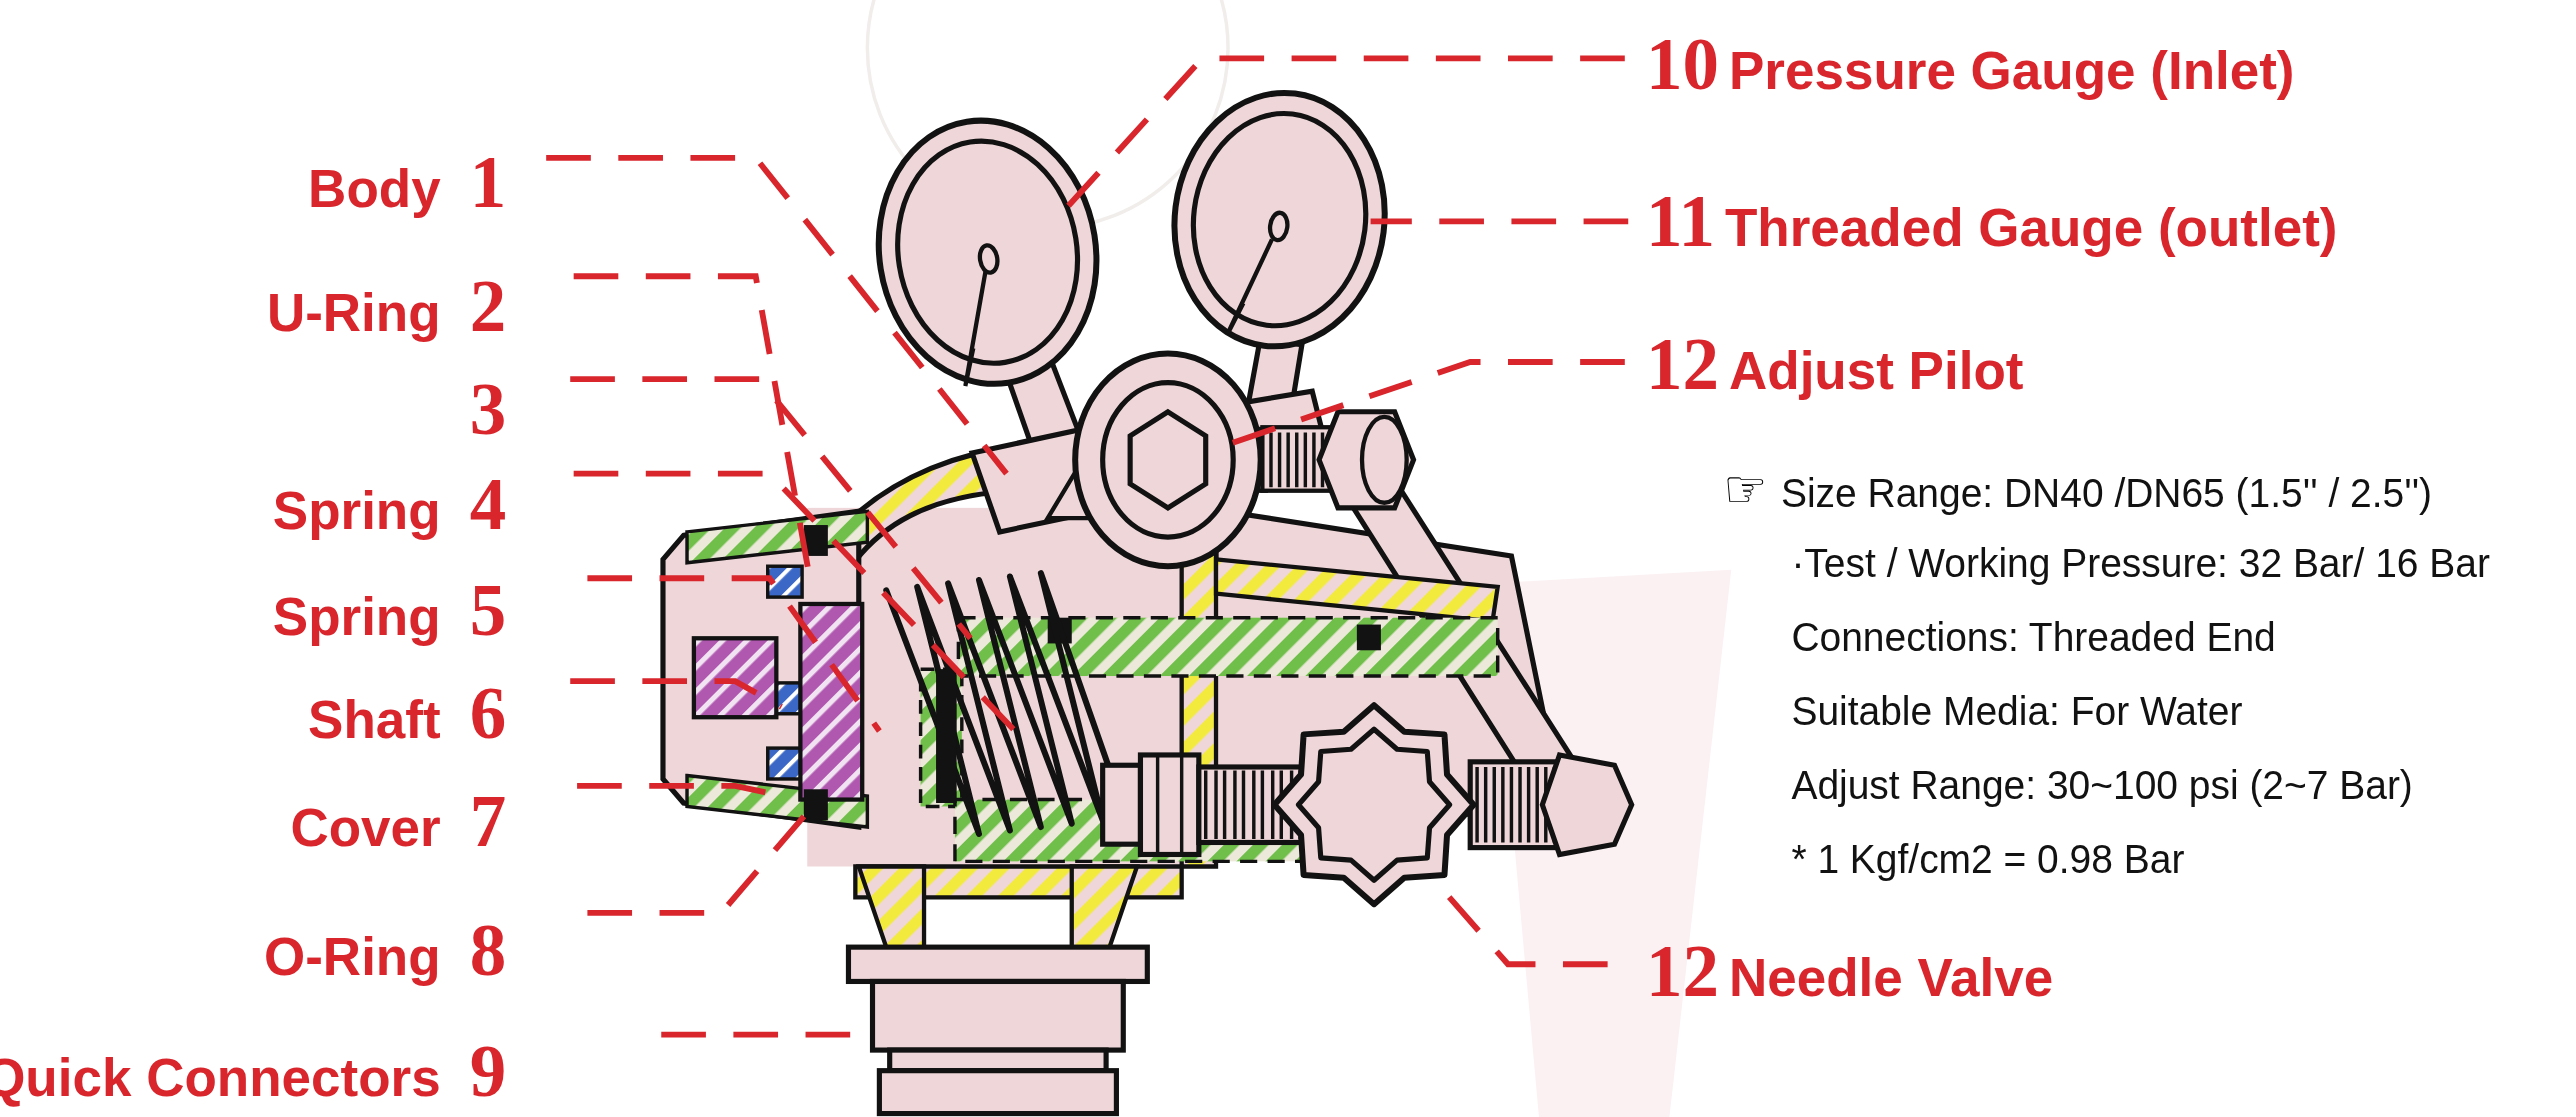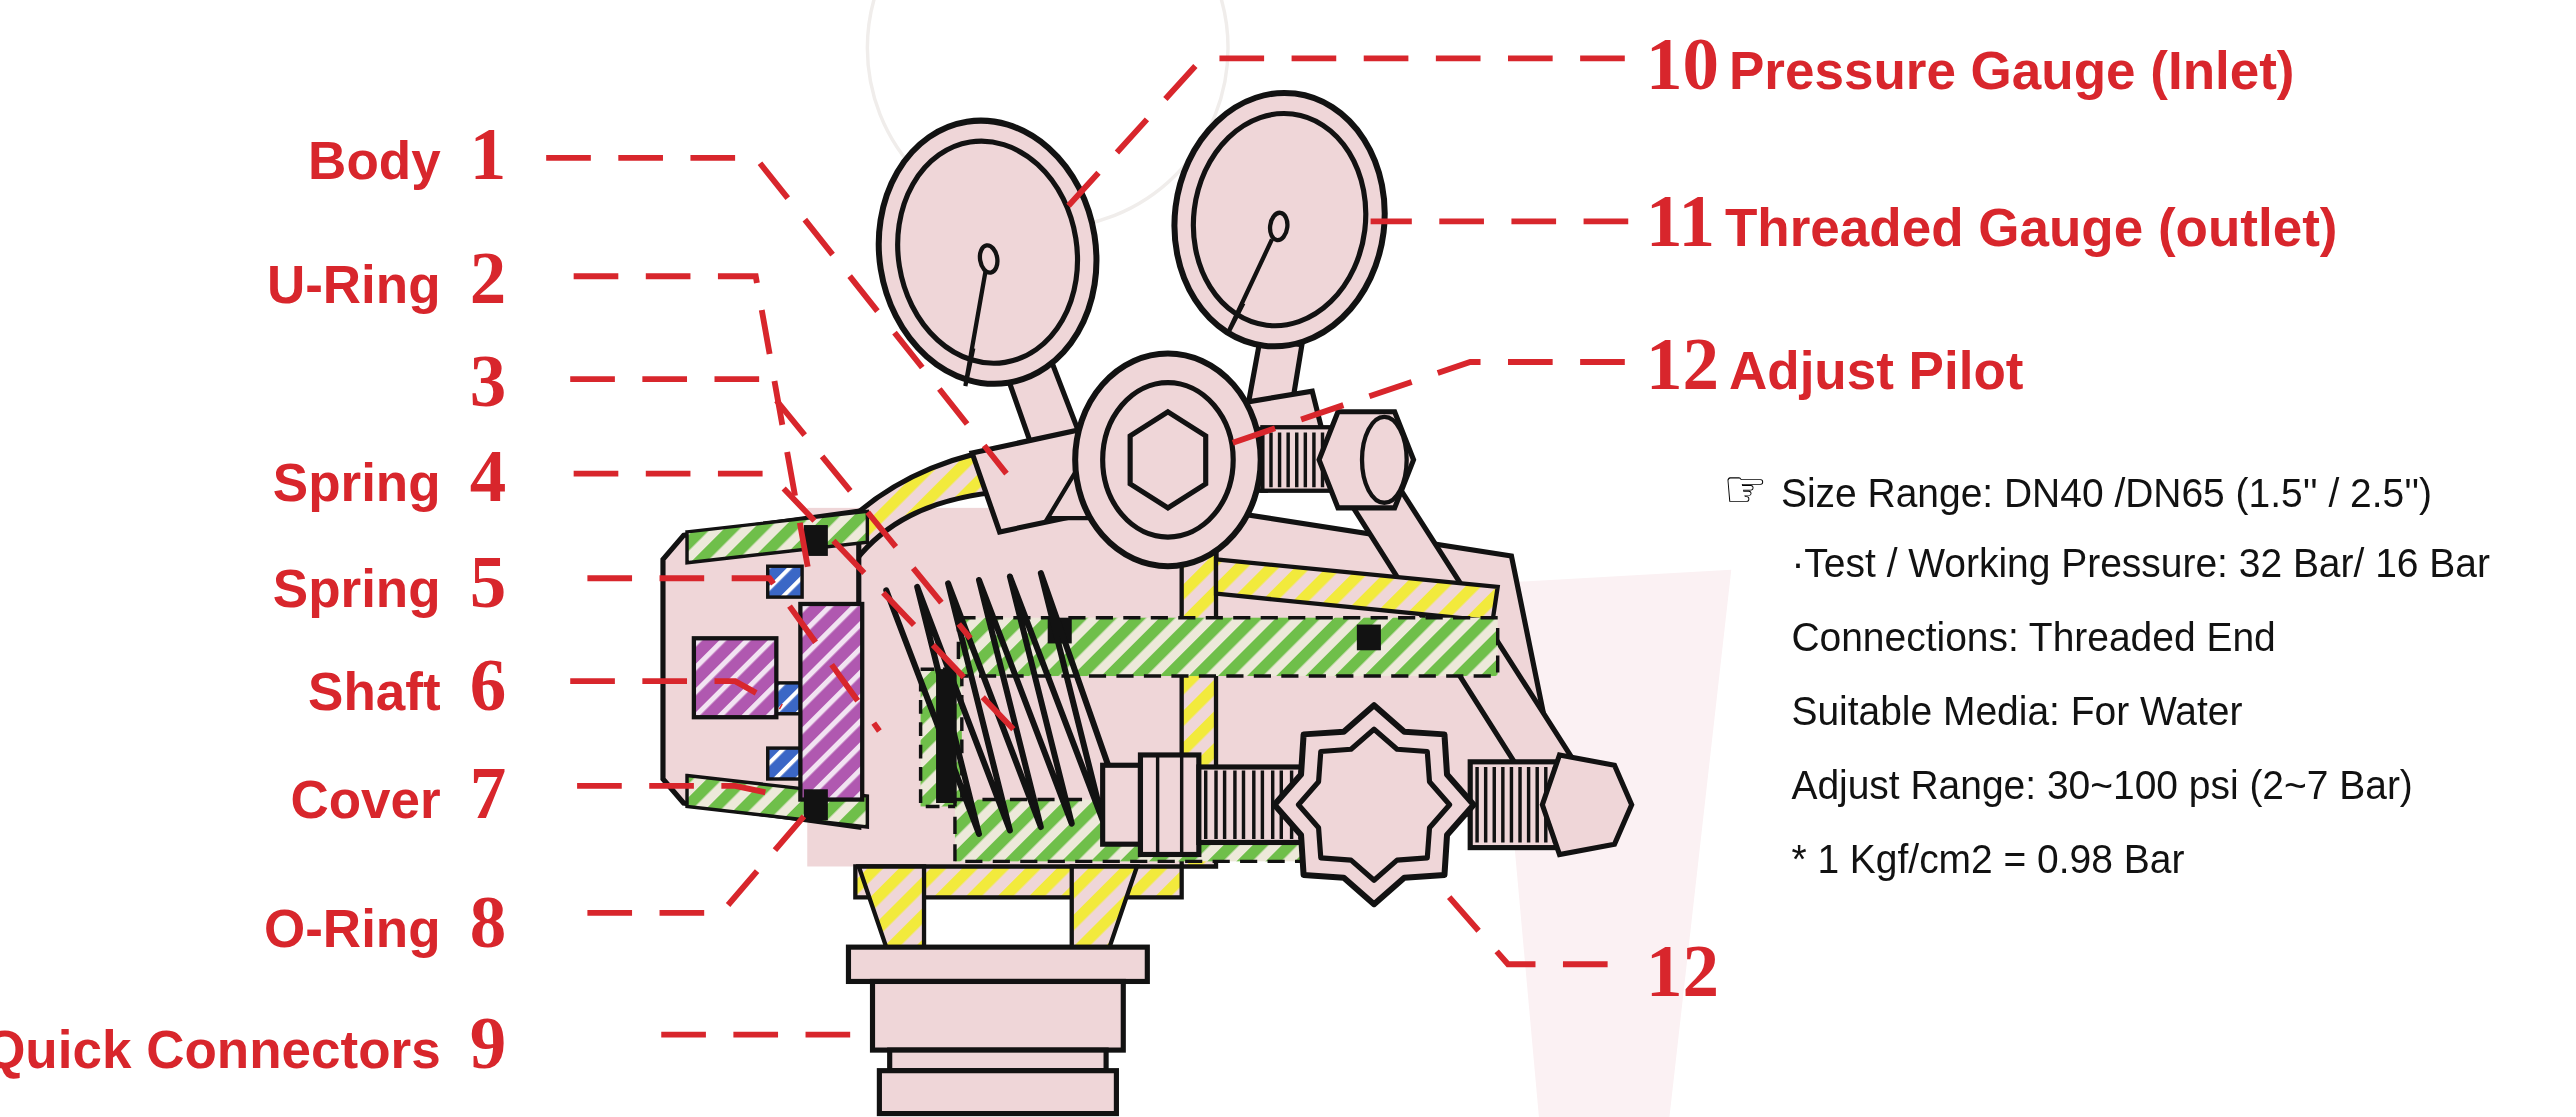--- a/index.html
+++ b/index.html
@@ -2,21 +2,21 @@
 <html style="font-size:8.2px"><head>
 <meta charset="utf-8">
 <style>
   html,body{margin:0;padding:0;background:#ffffff;}
   .stage{position:relative;width:2712px;height:1117px;background:#ffffff;overflow:hidden;
          font-family:"Liberation Sans",sans-serif;}
   .stage svg{position:absolute;left:0;top:0;width:100%;height:100%;}
   :root{--red:#D8262C;--ink:#121212;}
 
   .llabel{position:absolute;display:flex;align-items:baseline;justify-content:flex-end;
-          gap:13.4px;height:77px;color:var(--red);right:2190px;white-space:nowrap;}
+          gap:13.4px;height:77px;color:var(--red);right:2190px;white-space:nowrap;margin-top:28px;}
   .llabel .word{font:700 53px/77px "Liberation Sans",sans-serif;}
   .llabel .num{font:700 73px/77px "Liberation Serif",serif;width:68px;text-align:center;}
 
   .rlabel{position:absolute;display:flex;align-items:baseline;gap:10px;height:77px;
           color:var(--red);left:1646px;white-space:nowrap;}
   .rlabel .num{font:700 73px/77px "Liberation Serif",serif;}
   .rlabel .word{font:700 53px/77px "Liberation Sans",sans-serif;}
 
   .specs{position:absolute;left:1723px;top:452px;color:var(--ink);}
   .spec-line{display:flex;align-items:baseline;height:74px;white-space:nowrap;
@@ -200,20 +200,21 @@
   <div class="rlabel" style="top:183px">
     <span class="num">11</span>
     <span class="word">Threaded Gauge (outlet)</span>
   </div>
   <div class="rlabel" style="top:326px">
     <span class="num">12</span>
     <span class="word">Adjust Pilot</span>
   </div>
   <div class="rlabel" style="top:933px">
     <span class="num">12</span>
+    <span class="word">Needle Valve</span>
   </div>
 
   <div class="specs">
     <div class="spec-line">
       <span class="hand">☞</span>
       <span>Size Range: DN40 /DN65 (1.5'' / 2.5'')</span>
     </div>
     <div class="spec-line indent">
       <span>·Test / Working Pressure: 32 Bar/ 16 Bar</span>
     </div>

